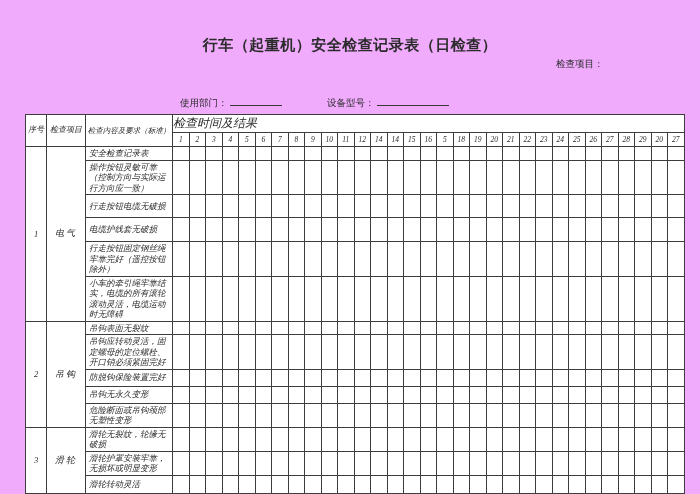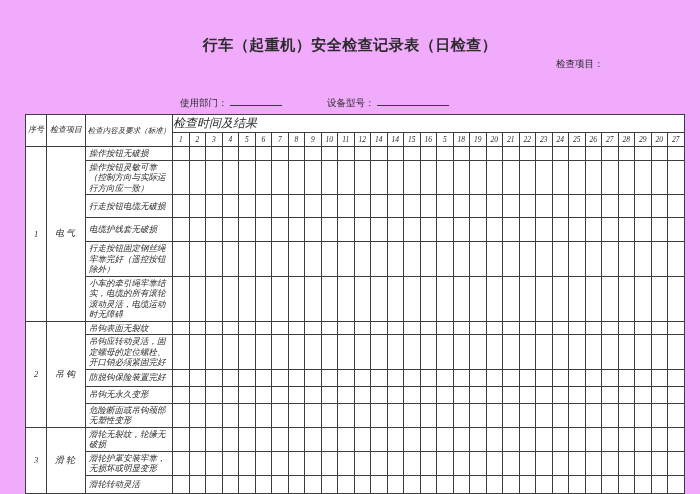--- a/index.html
+++ b/index.html
@@ -164,21 +164,21 @@
           <th class="day-h">28</th>
           <th class="day-h">29</th>
           <th class="day-h">20</th>
           <th class="day-h">27</th>
         </tr>
     </thead>
     <tbody id="table-body">
         <tr style="height: 12px;">
           <td rowspan="6" class="seq">1</td>
           <td rowspan="6" class="cat">电气</td>
-          <td class="content">操作按钮无破损</td>
+          <td class="content">安全检查记录表</td>
           <td class="day-cell"></td>
           <td class="day-cell"></td>
           <td class="day-cell"></td>
           <td class="day-cell"></td>
           <td class="day-cell"></td>
           <td class="day-cell"></td>
           <td class="day-cell"></td>
           <td class="day-cell"></td>
           <td class="day-cell"></td>
           <td class="day-cell"></td>

